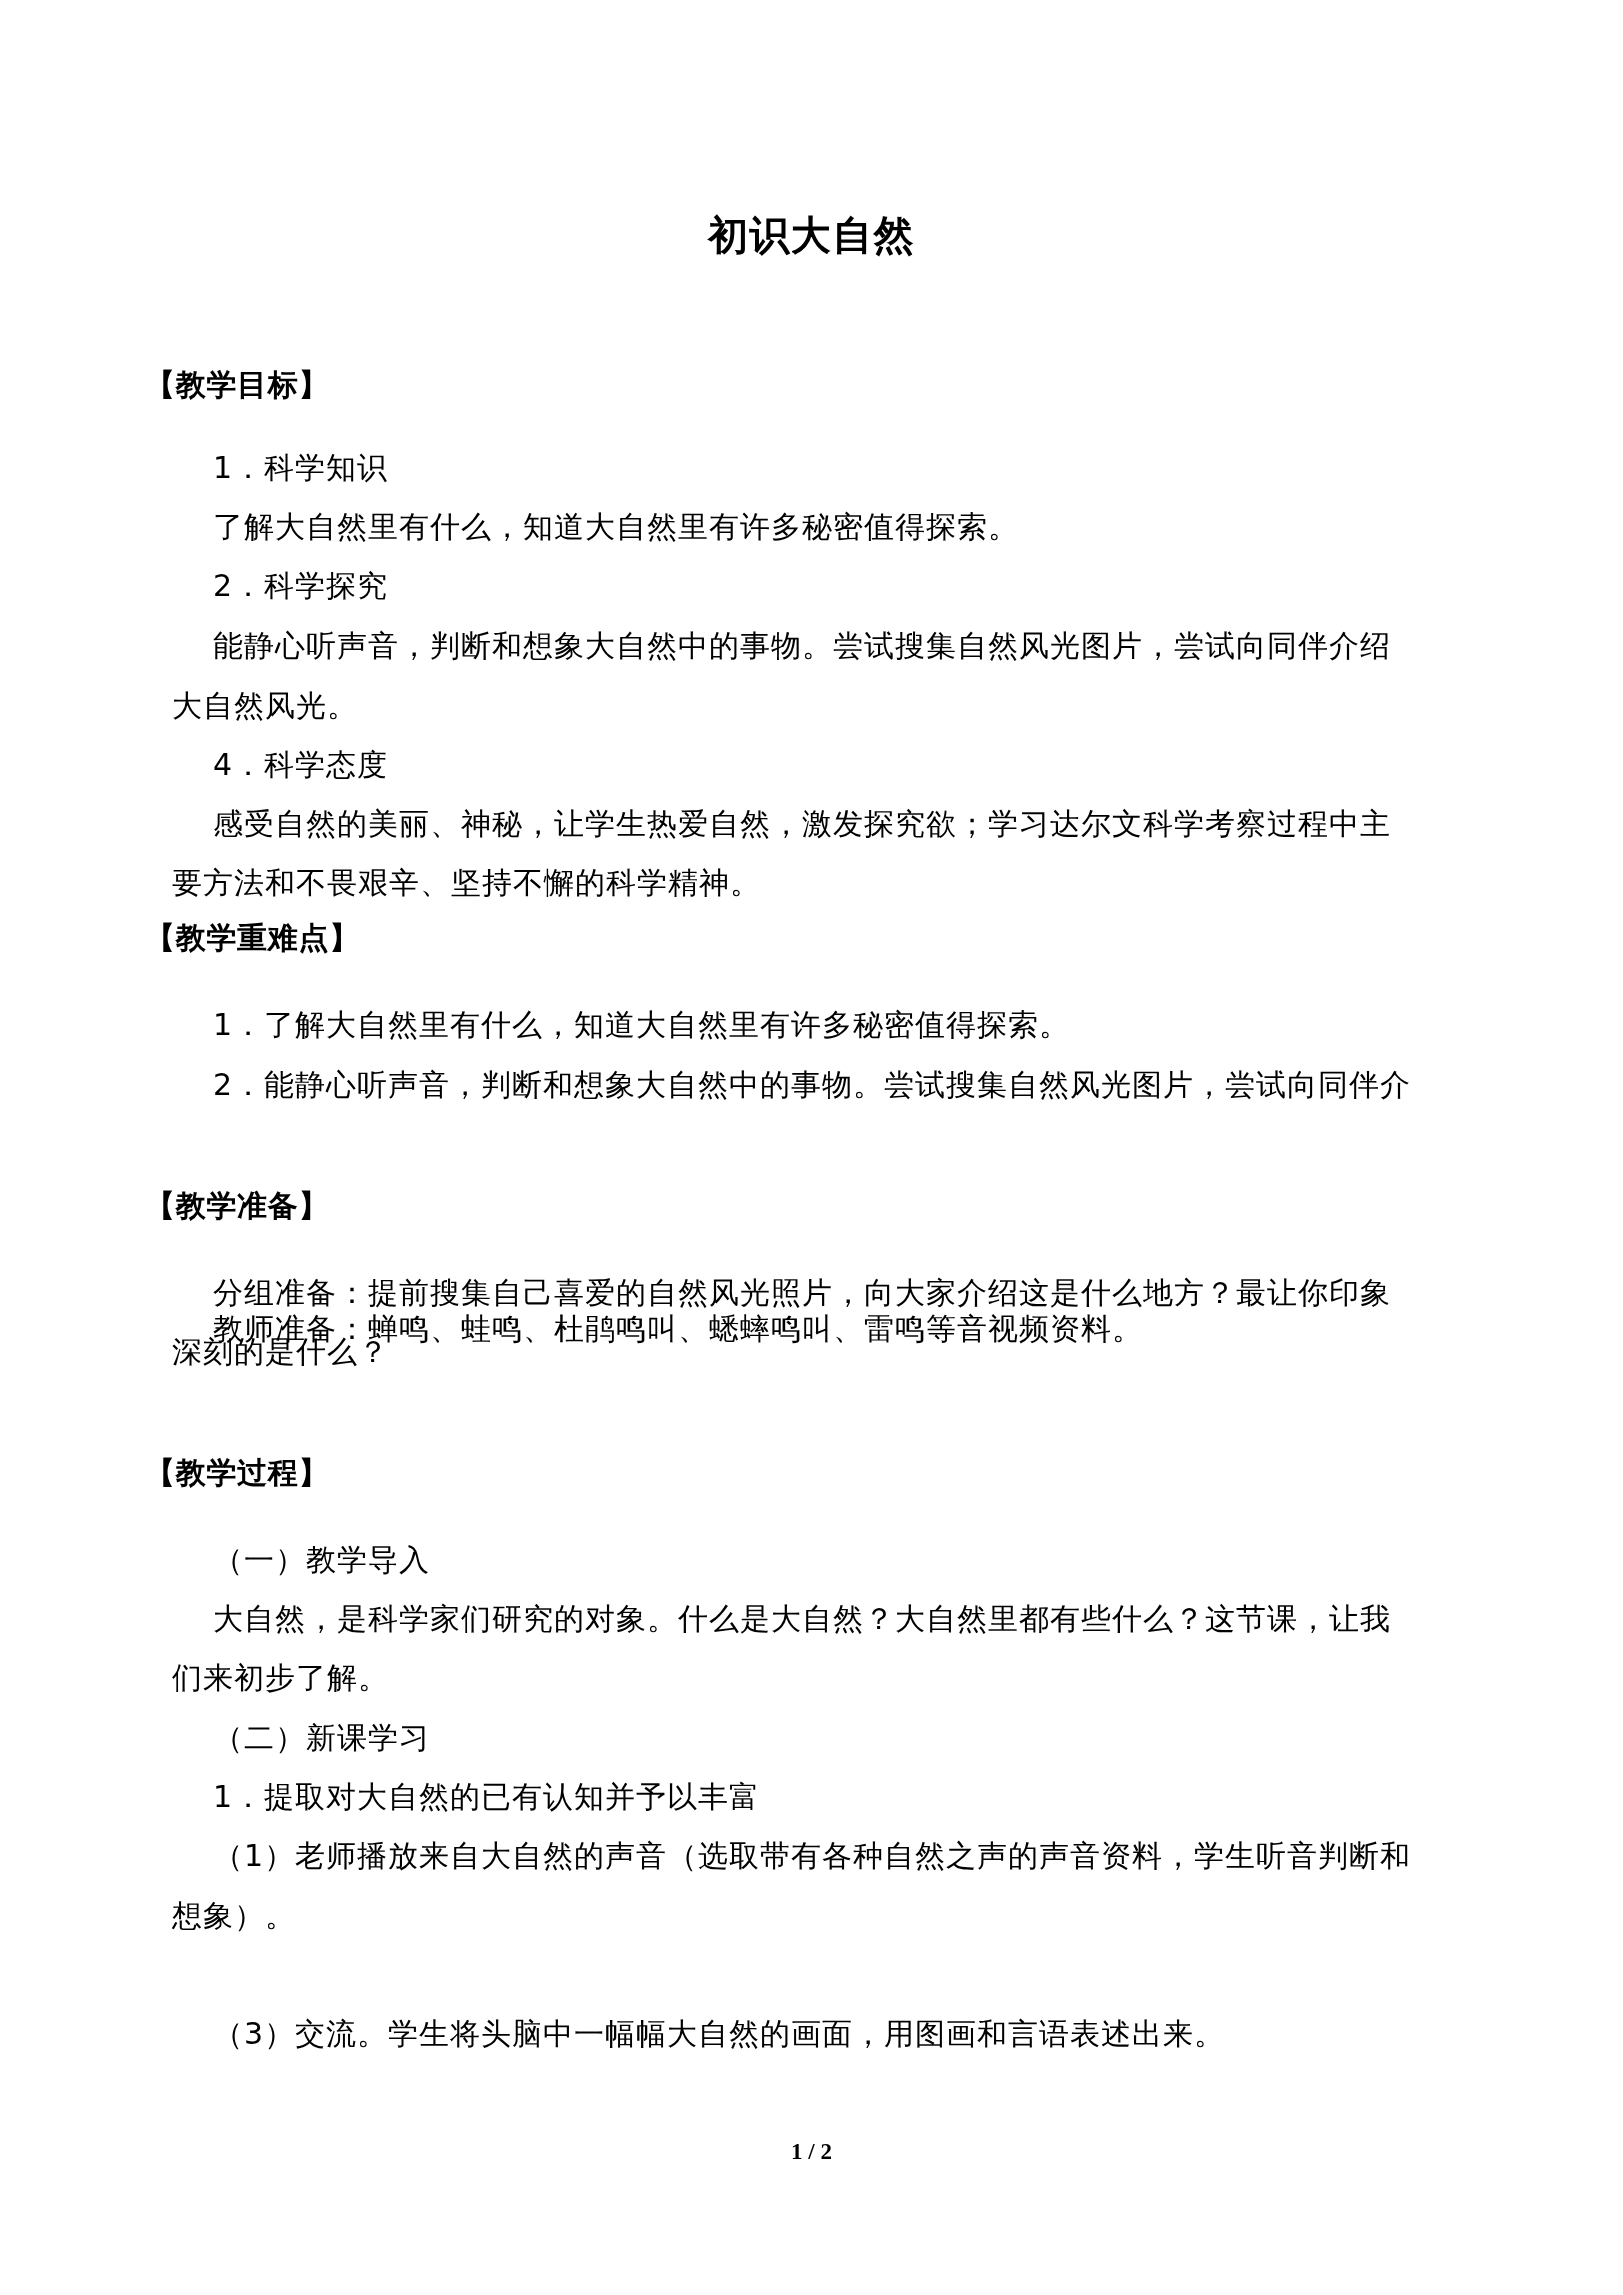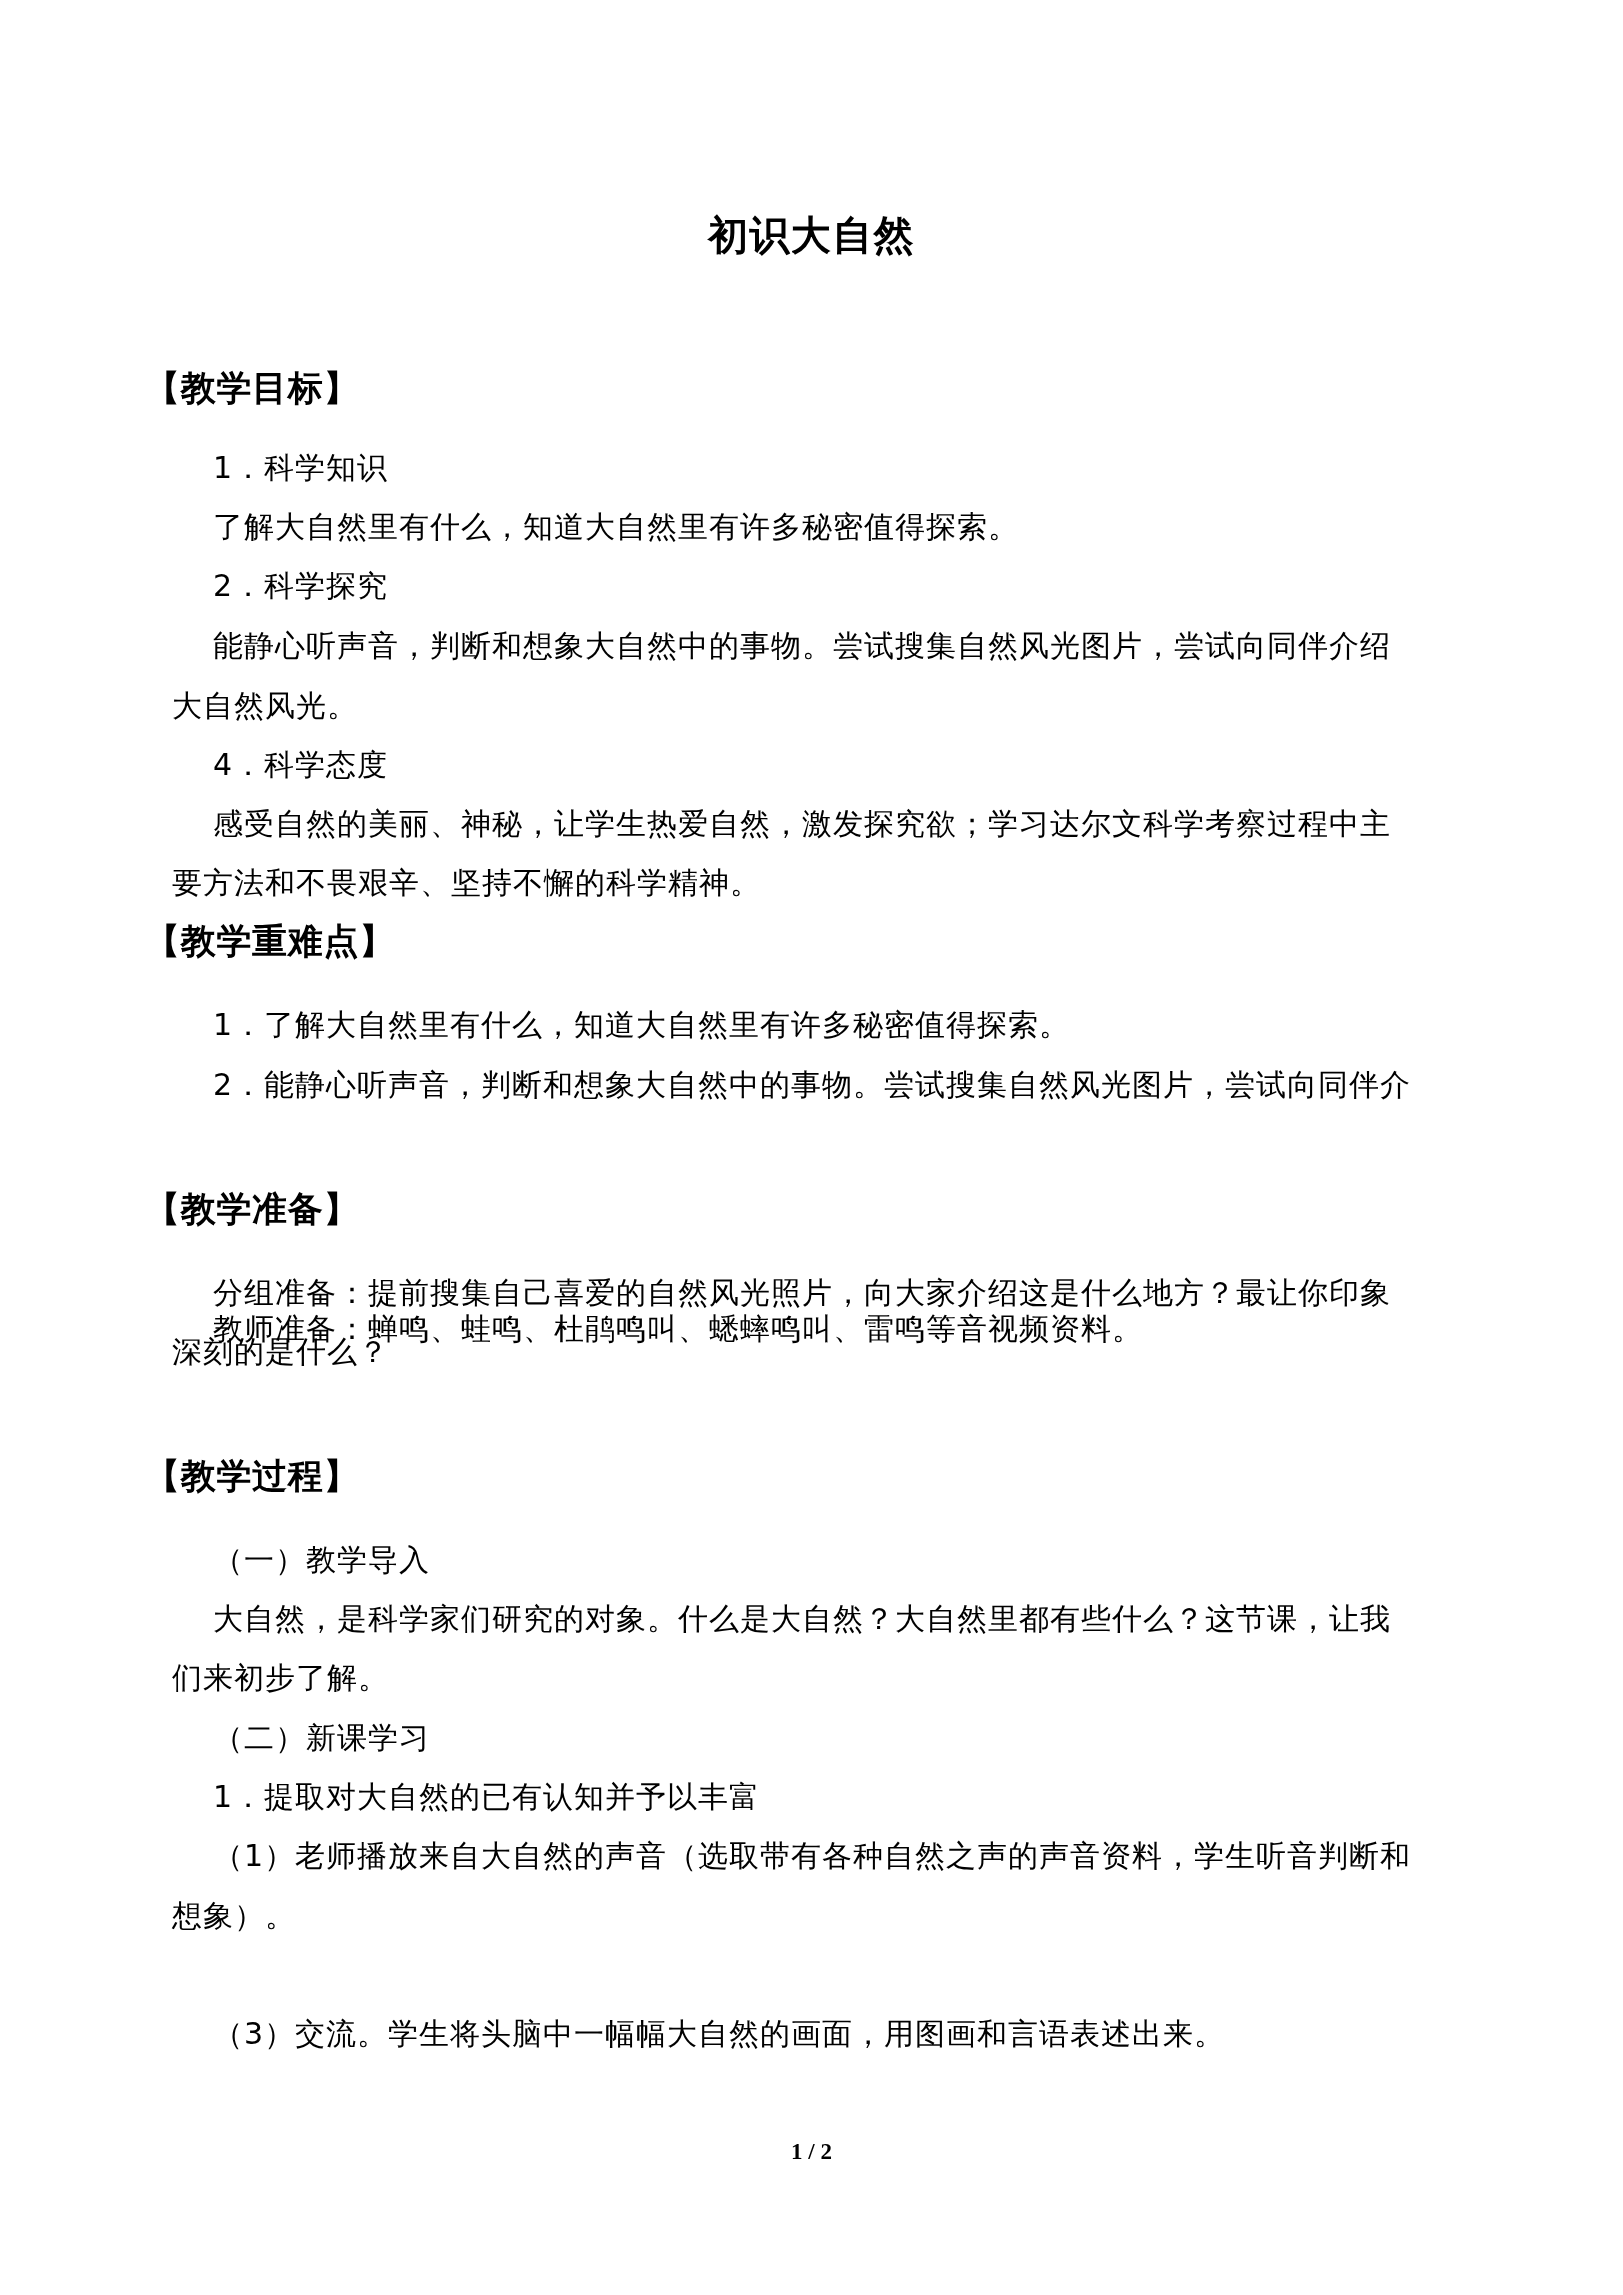--- a/index.html
+++ b/index.html
@@ -8,21 +8,21 @@
     font-family: "DejaVu Serif", "Liberation Serif", serif;
     color: #000000;
   }
   .page { position: absolute; left: 0; top: 0; width: 1623px; height: 2243px; }
   .title {
     position: absolute; left: 0; width: 1623px; top: 208px;
     text-align: center; font-size: 40px; font-weight: bold; letter-spacing: 1.4px;
     font-family: "DejaVu Sans", "Liberation Sans", sans-serif;
   }
   .heading {
-    position: absolute; left: 145px; font-size: 35px; font-weight: bold;
+    position: absolute; left: 145px; font-size: 30px; font-weight: bold;
     font-family: Liberation Serif, serif; letter-spacing: 0.7px;
   }
   .line {
     position: absolute; left: 172px; width: 1295px; font-size: 30px; white-space: nowrap;
     font-family: "DejaVu Sans", "Liberation Sans", sans-serif; letter-spacing: 1px;
     line-height: 38px;
   }
   .indent { left: 213px; }
   .pagenum {
     position: absolute; left: 0; width: 1623px; top: 2139px; text-align: center;

